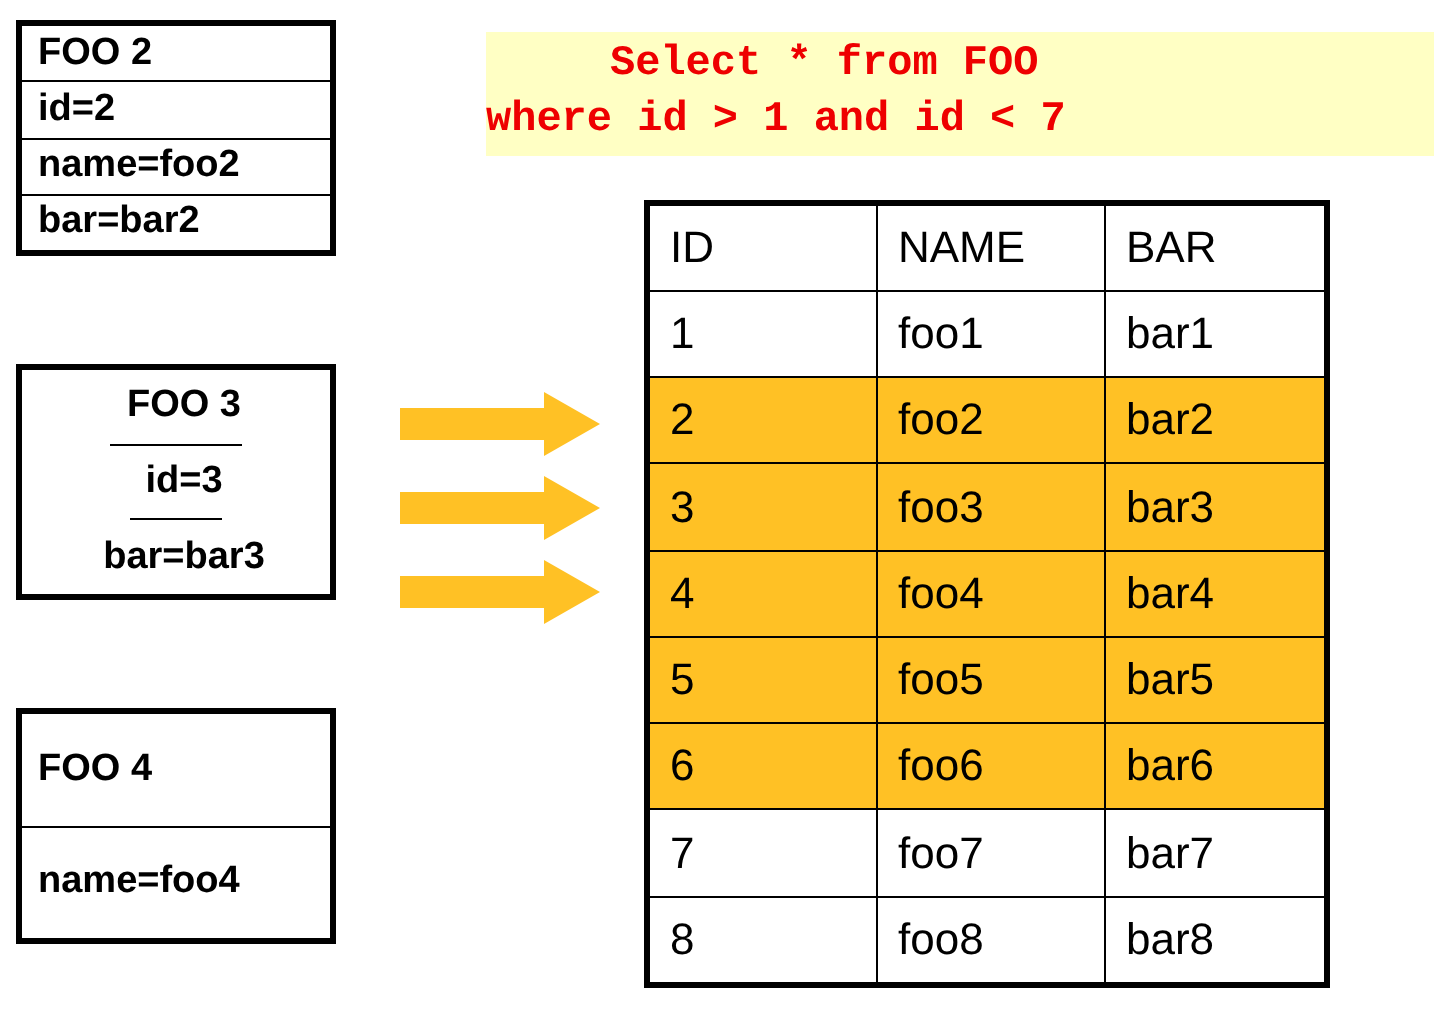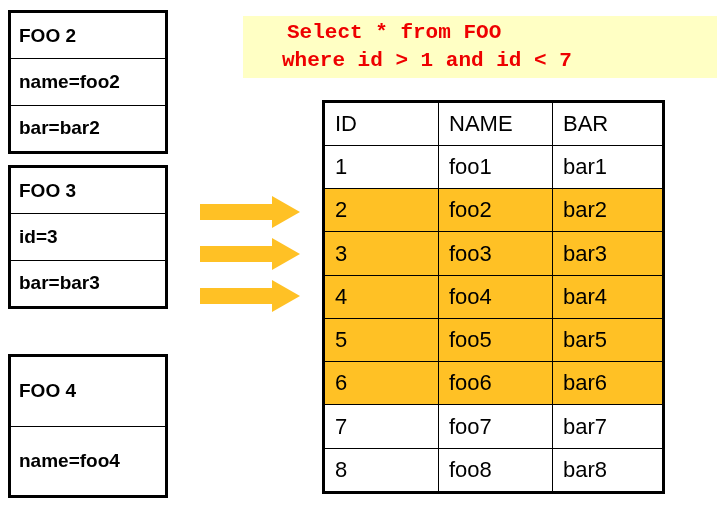--- a/index.html
+++ b/index.html
@@ -2,44 +2,44 @@
 <html><head>
 <meta charset="utf-8">
 <style>
   html,body{margin:0;padding:0;}
   body{
     width:726px;height:507px;position:relative;background:#ffffff;
     font-family:"Liberation Sans",sans-serif;color:#000;overflow:hidden;
   }
   
   .record-box{
-    position:absolute;left:8px;width:160px;height:144px;
+    position:absolute;left:8px;width:160px;height:118px;
     border:3px solid #000;background:#fff;box-sizing:border-box;
     display:flex;flex-direction:column;
   }
   .rb-row{
     flex:1;display:flex;align-items:center;padding-left:8px;
     font-size:19px;font-weight:bold;border-bottom:1px solid #000;
     white-space:nowrap;
   }
   .rb-row:last-child{border-bottom:none;}
   #box-foo2{top:10px;}
-  #box-foo3{top:165px;}
+  #box-foo3{top:182px;align-items:center;}
   #box-foo4{top:354px;}
   
   .query-box{
     position:absolute;left:243px;top:16px;width:474px;height:62px;
     background:#FFFFC4;box-sizing:border-box;padding-top:3px;
   }
   .query-line{
     font-family:"Liberation Mono",monospace;font-weight:bold;
     font-size:21px;line-height:28px;color:#EE0000;white-space:pre;
   }
-  .query-line.l1{padding-left:44px;}
-  .query-line.l2{padding-left:39px;}
+  .query-line.l1{padding-left:44px;margin-left:18px;}
+  .query-line.l2{}
   
   .arrow{position:absolute;left:200px;width:100px;height:32px;}
   #arrow-1{top:196px;}
   #arrow-2{top:238px;}
   #arrow-3{top:280px;}
   
   .result-table{
     position:absolute;left:322px;top:100px;width:340px;height:394px;
     border-collapse:collapse;table-layout:fixed;background:#fff;
     border:3px solid #000;font-size:22px;
@@ -52,20 +52,21 @@
   .result-table col.c-id{width:115px;}
   .result-table col.c-name{width:114px;}
   .result-table col.c-bar{width:111px;}
   .result-table tr.hl td{background:#FFC125;}
 </style>
 </head>
 <body>
 
 <div class="record-box" id="box-foo2">
   <div class="rb-row">FOO 2</div>
+  <div class="rb-row">id=2</div>
   <div class="rb-row">name=foo2</div>
   <div class="rb-row">bar=bar2</div>
 </div>
 
 <div class="record-box" id="box-foo3">
   <div class="rb-row">FOO 3</div>
   <div class="rb-row">id=3</div>
   <div class="rb-row">bar=bar3</div>
 </div>
 

